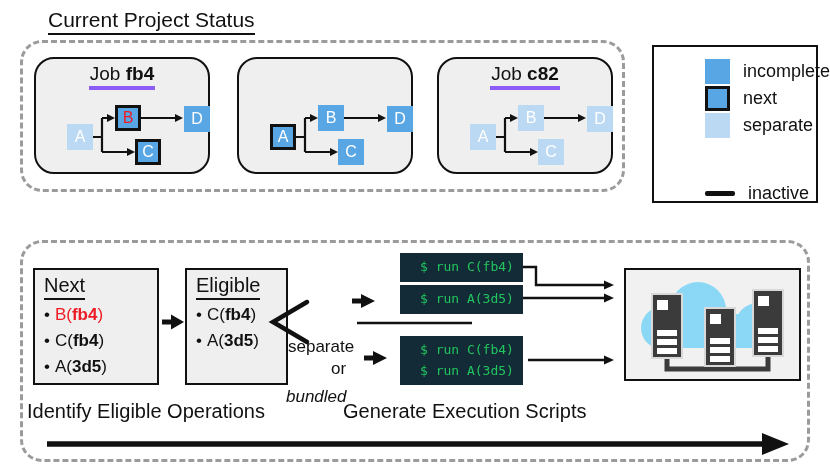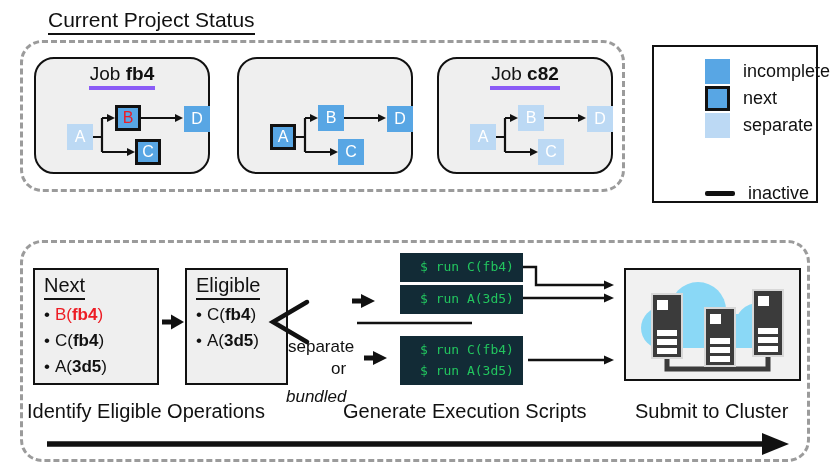--- a/index.html
+++ b/index.html
@@ -226,21 +226,20 @@
           <rect x="132" y="58" width="20" height="6" fill="#fff"></rect>
           <rect x="132" y="67" width="20" height="6" fill="#fff"></rect>
           <rect x="132" y="76" width="20" height="6" fill="#fff"></rect>
         </g>
       </g>
     </svg>
   </div>
 
   <div class="stage" id="stage2">Generate Execution Scripts</div>
   <div class="stage" id="stage1">Identify Eligible Operations</div>
-  <div class="stage" id="stage3">Submit to Cluster</div>
 
   <svg id="connectors" width="830" height="476" viewBox="0 0 830 476">
 
     <g>
       <path d="M162,322 H172" stroke="#111" stroke-width="5" fill="none"></path>
       <polygon points="171,314.5 184,322 171,329.5" fill="#111"></polygon>
     </g>
 
     <path d="M307,302 L273,322 L307,342" stroke="#111" stroke-width="4.5" fill="none" stroke-linecap="round"></path>
 

